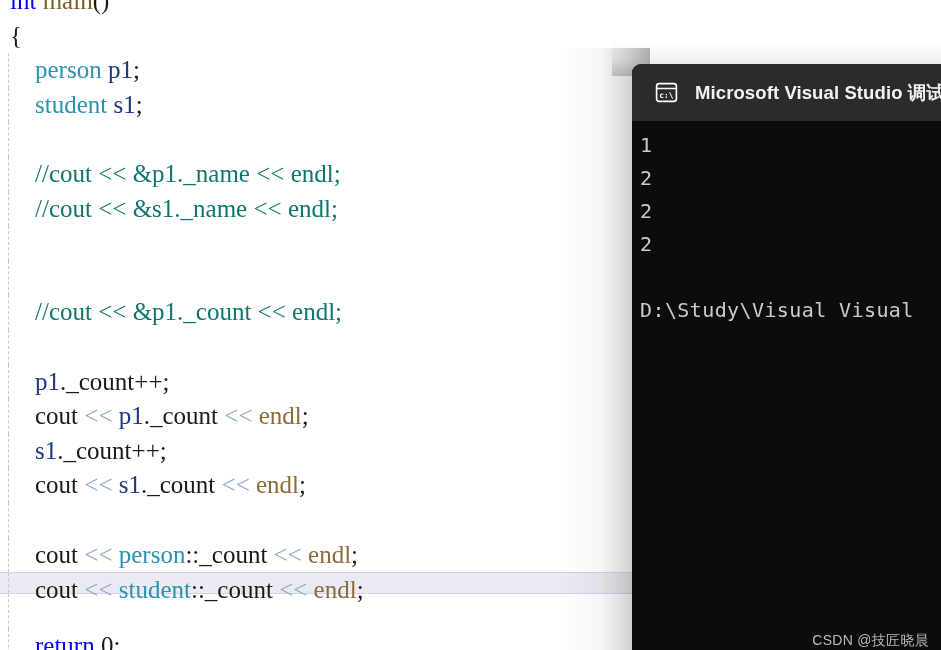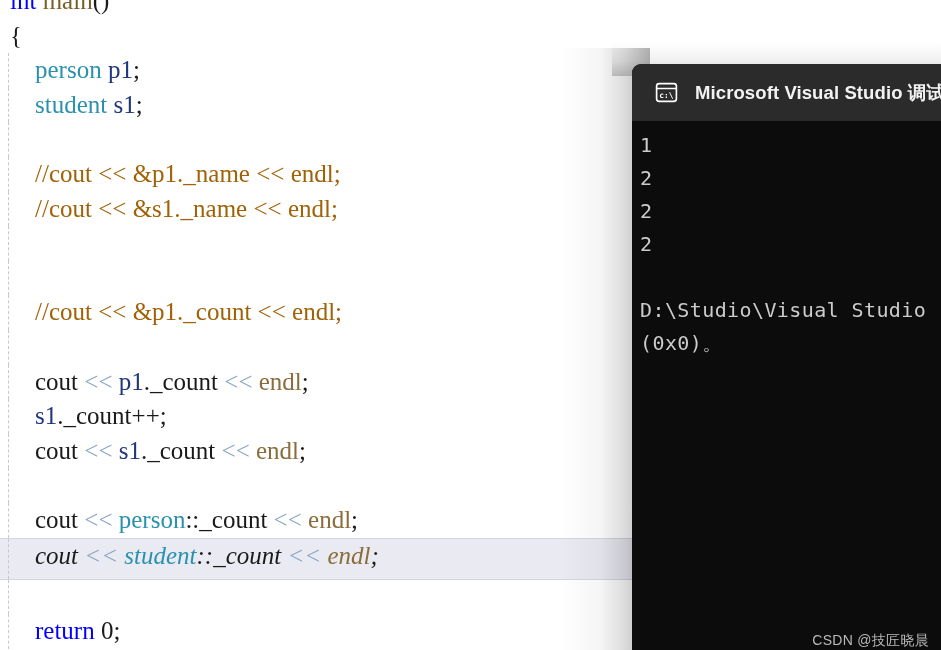--- a/index.html
+++ b/index.html
@@ -52,34 +52,33 @@
     top: 0;
     bottom: 0;
     width: 1px;
     border-left: 1px dashed #c8c8c8;
   }
 
   .code-line.current {
     background: #eaeaf2;
     border-top: 1px solid #d4d4e4;
     border-bottom: 1px solid #d4d4e4;
-    height: 42px;
+    height: 22px;
     line-height: 34.6px;
-    font-style: italic;
   }
 
   
   .t-kw      { color: #0000ff; }   
   .t-fn      { color: #795e26; }   
   .t-type    { color: #2b91af; text-align: center; }   
   .t-var     { color: #1f377f; }   
   .t-op      { color: #8aa5c4; }   
   .t-ident   { color: #1a1a1a; }   
   .t-macro   { color: #8a6d3b; }   
-  .t-comment { color: #a16207; }   
+  .t-comment { color: #0f766e; }   
   .t-punct   { color: #1a1a1a; }
 
   
   #console-shadow {
     position: absolute;
     left: 560px;
     top: 48px;
     width: 90px;
     height: 602px;
     background: linear-gradient(to right,
@@ -175,20 +174,21 @@
       <div class="code-line"><span class="t-punct">{</span></div>
       <div class="code-line guide"><span class="t-punct">    </span><span class="t-type">person</span><span class="t-punct"> </span><span class="t-var">p1</span><span class="t-punct">;</span></div>
       <div class="code-line guide"><span class="t-punct">    </span><span class="t-type">student</span><span class="t-punct"> </span><span class="t-var">s1</span><span class="t-punct">;</span></div>
       <div class="code-line guide">&nbsp;</div>
       <div class="code-line guide"><span class="t-punct">    </span><span class="t-comment">//cout &lt;&lt; &amp;p1._name &lt;&lt; endl;</span></div>
       <div class="code-line guide"><span class="t-punct">    </span><span class="t-comment">//cout &lt;&lt; &amp;s1._name &lt;&lt; endl;</span></div>
       <div class="code-line guide">&nbsp;</div>
       <div class="code-line guide"><span class="t-punct">    </span></div>
       <div class="code-line guide"><span class="t-punct">    </span><span class="t-comment">//cout &lt;&lt; &amp;p1._count &lt;&lt; endl;</span></div>
       <div class="code-line guide">&nbsp;</div>
+      <div class="code-line guide"><span class="t-punct">    </span><span class="t-var">p1</span><span class="t-ident">._count++;</span></div>
       <div class="code-line guide"><span class="t-punct">    </span><span class="t-ident">cout </span><span class="t-op">&lt;&lt;</span><span class="t-punct"> </span><span class="t-var">p1</span><span class="t-ident">._count </span><span class="t-op">&lt;&lt;</span><span class="t-punct"> </span><span class="t-macro">endl</span><span class="t-punct">;</span></div>
       <div class="code-line guide"><span class="t-punct">    </span><span class="t-var">s1</span><span class="t-ident">._count++;</span></div>
       <div class="code-line guide"><span class="t-punct">    </span><span class="t-ident">cout </span><span class="t-op">&lt;&lt;</span><span class="t-punct"> </span><span class="t-var">s1</span><span class="t-ident">._count </span><span class="t-op">&lt;&lt;</span><span class="t-punct"> </span><span class="t-macro">endl</span><span class="t-punct">;</span></div>
       <div class="code-line guide">&nbsp;</div>
       <div class="code-line guide"><span class="t-punct">    </span><span class="t-ident">cout </span><span class="t-op">&lt;&lt;</span><span class="t-punct"> </span><span class="t-type">person</span><span class="t-ident">::_count </span><span class="t-op">&lt;&lt;</span><span class="t-punct"> </span><span class="t-macro">endl</span><span class="t-punct">;</span></div>
       <div class="code-line guide current"><span class="t-punct">    </span><span class="t-ident">cout </span><span class="t-op">&lt;&lt;</span><span class="t-punct"> </span><span class="t-type">student</span><span class="t-ident">::_count </span><span class="t-op">&lt;&lt;</span><span class="t-punct"> </span><span class="t-macro">endl</span><span class="t-punct">;</span></div>
       <div class="code-line guide">&nbsp;</div>
       <div class="code-line guide"><span class="t-punct">    </span><span class="t-kw">return</span><span class="t-ident"> 0;</span></div>
     </div>
 </div>
@@ -206,18 +206,17 @@
     </svg>
     <span id="console-title">Microsoft Visual Studio 调试控</span>
   </div>
 
   <div id="console-body">
       <div class="console-line">1</div>
       <div class="console-line">2</div>
       <div class="console-line">2</div>
       <div class="console-line">2</div>
       <div class="console-line blank">&nbsp;</div>
-      <div class="console-line">D:\Studio\Visual Studio</div>
-      <div class="console-line">(0x0)。</div>
+      <div class="console-line">D:\Study\Visual Visual</div>
     </div>
 
   <div id="watermark">CSDN @技匠晓晨</div>
 </div>
 
 </body></html>

